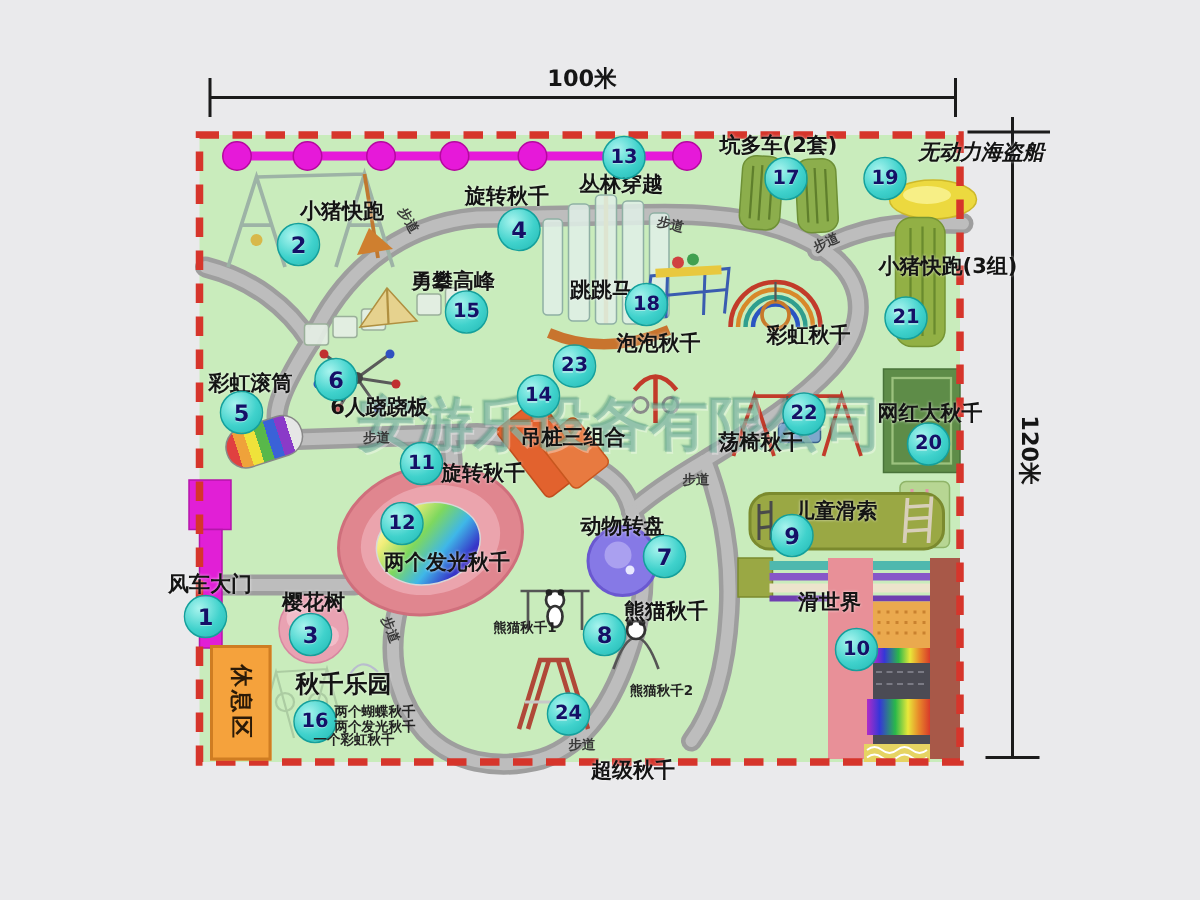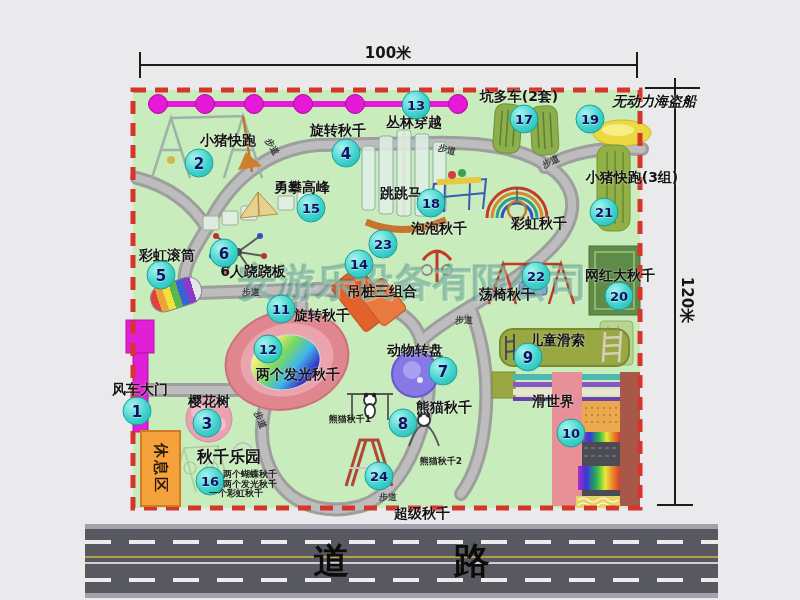--- a/index.html
+++ b/index.html
@@ -383,21 +383,14 @@
       <div class="trail-label" style="left: 251px; top: 292px; transform: translate(-50%, -50%) rotate(0deg);">步道</div>
       <div class="trail-label" style="left: 464px; top: 320px; transform: translate(-50%, -50%) rotate(0deg);">步道</div>
       <div class="trail-label" style="left: 260px; top: 420px; transform: translate(-50%, -50%) rotate(70deg);">步道</div>
       <div class="trail-label" style="left: 388px; top: 497px; transform: translate(-50%, -50%) rotate(0deg);">步道</div>
       <div class="note-line" style="left: 223px; top: 468px;">两个蝴蝶秋千</div>
       <div class="note-line" style="left: 223px; top: 477.5px;">两个发光秋千</div>
       <div class="note-line" style="left: 209px; top: 487px;">一个彩虹秋千</div>
     </div>
 
 
-  <div class="road">
-    <div class="lane-dash top"></div>
-    <div class="center-yellow"></div>
-    <div class="center-white"></div>
-    <div class="lane-dash bottom"></div>
-    <div class="road-label">道 路</div>
-  </div>
 
 </div>
 
 </body></html>

